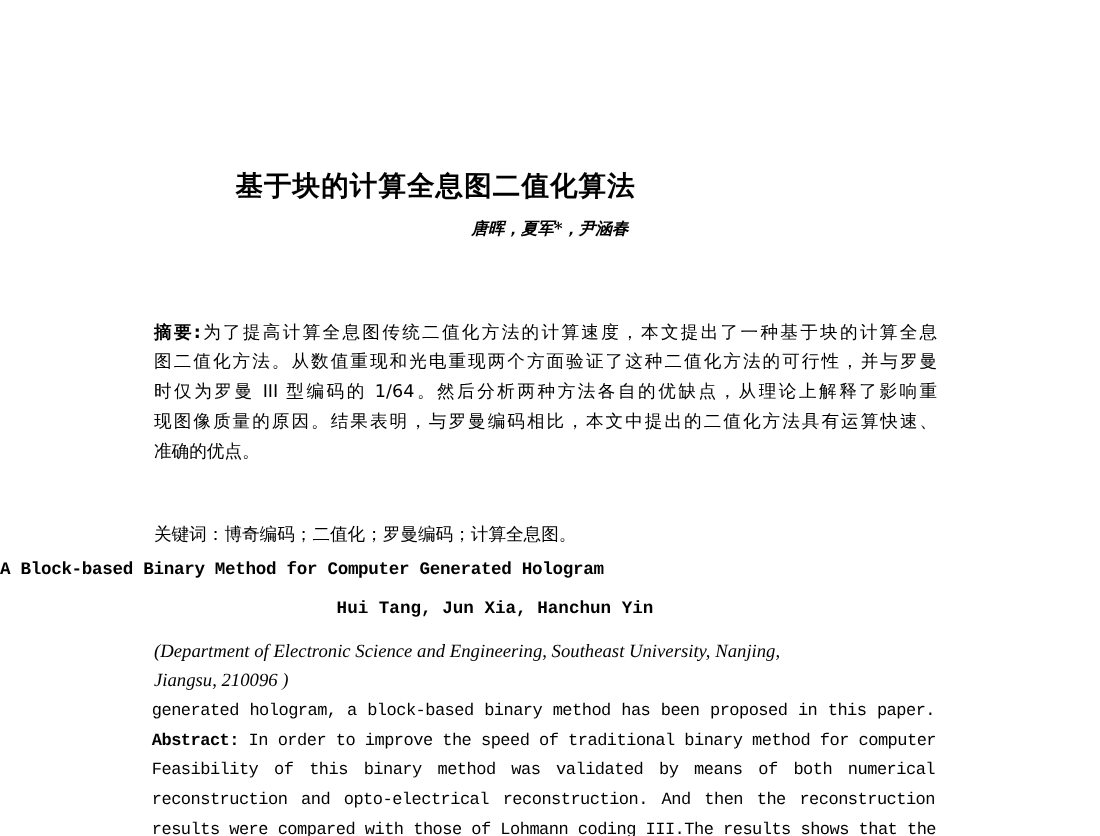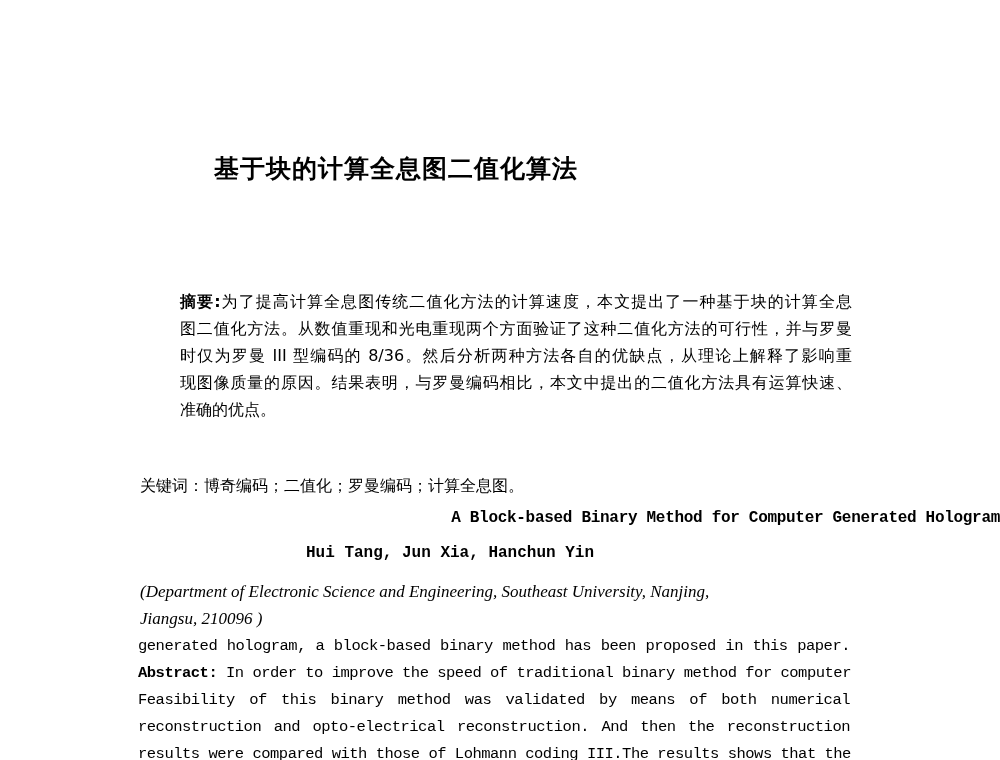--- a/index.html
+++ b/index.html
@@ -14,29 +14,29 @@
     font-family: "DejaVu Serif", serif; font-size: 15px; font-style: italic; font-weight: bold;
   }
   .affil-cn {
     position: absolute; left: 0; width: 1000px; top: 228px; text-align: center;
     font-family: "DejaVu Serif", serif; font-size: 15px; font-weight: bold; letter-spacing: 0.5px;
   }
   .abstract-cn {
     position: absolute; left: 140px; width: 712px; top: 288px;
     font-family: "DejaVu Sans", sans-serif; font-size: 16px; line-height: 27px;
   }
-  .abstract-cn .line { display: block; white-space: nowrap; text-align: justify; text-align-last: justify; height: 27px; margin-left: 40px; }
+  .abstract-cn .line { display: block; white-space: nowrap; text-align: justify; text-align-last: justify; height: 27px; }
   .abstract-cn .line.last { text-align-last: left; }
   .abstract-cn .label { font-weight: bold; }
   .keywords-cn {
     position: absolute; left: 140px; top: 472px;
     font-family: "DejaVu Sans", sans-serif; font-size: 16px; line-height: 27px; white-space: nowrap;
   }
   .title-en {
-    position: absolute; left: 0; width: 1000px; top: 509px; text-align: right;
+    position: absolute; left: 0; width: 1000px; top: 509px; text-align: left;
     font-family: "Liberation Mono", monospace; font-size: 16px; font-weight: bold; letter-spacing: -0.3px;
   }
   .authors-en {
     position: absolute; left: 0; width: 900px; top: 544px; text-align: center;
     font-family: "Liberation Mono", monospace; font-size: 16px; font-weight: bold;
   }
   .affil-en {
     position: absolute; left: 140px; width: 712px; top: 578px; 
     font-family: "Liberation Serif", serif; font-style: italic; font-size: 17px; line-height: 27px;
   }
@@ -46,25 +46,26 @@
   }
   .abstract-en .line { display: block; white-space: nowrap; text-align: justify; text-align-last: justify; height: 27px; }
   .abstract-en .label { font-weight: bold; }
 </style>
 </head>
 <body>
 
 <div class="page">
 
   <div class="title-cn">基于块的计算全息图二值化算法</div>
+  <div class="authors-cn">唐晖，夏军*，尹涵春</div>
 
   <div class="abstract-cn">
     <span class="line"><span class="label">摘要:</span><span>为了提高计算全息图传统二值化方法的计算速度，本文提出了一种基于块的计算全息</span></span>
     <span class="line">图二值化方法。从数值重现和光电重现两个方面验证了这种二值化方法的可行性，并与罗曼</span>
-    <span class="line">时仅为罗曼 III 型编码的 8/36。然后分析两种方法各自的优缺点，从理论上解释了影响重</span>
+    <span class="line">时仅为罗曼 III 型编码的 1/64。然后分析两种方法各自的优缺点，从理论上解释了影响重</span>
     <span class="line">现图像质量的原因。结果表明，与罗曼编码相比，本文中提出的二值化方法具有运算快速、</span>
     <span class="line last">准确的优点。</span>
   </div>
 
   <div class="keywords-cn">关键词：博奇编码；二值化；罗曼编码；计算全息图。</div>
 
   <div class="title-en">A Block-based Binary Method for Computer Generated Hologram</div>
   <div class="authors-en">Hui Tang, Jun Xia,  Hanchun Yin</div>
 
   <div class="affil-en">

